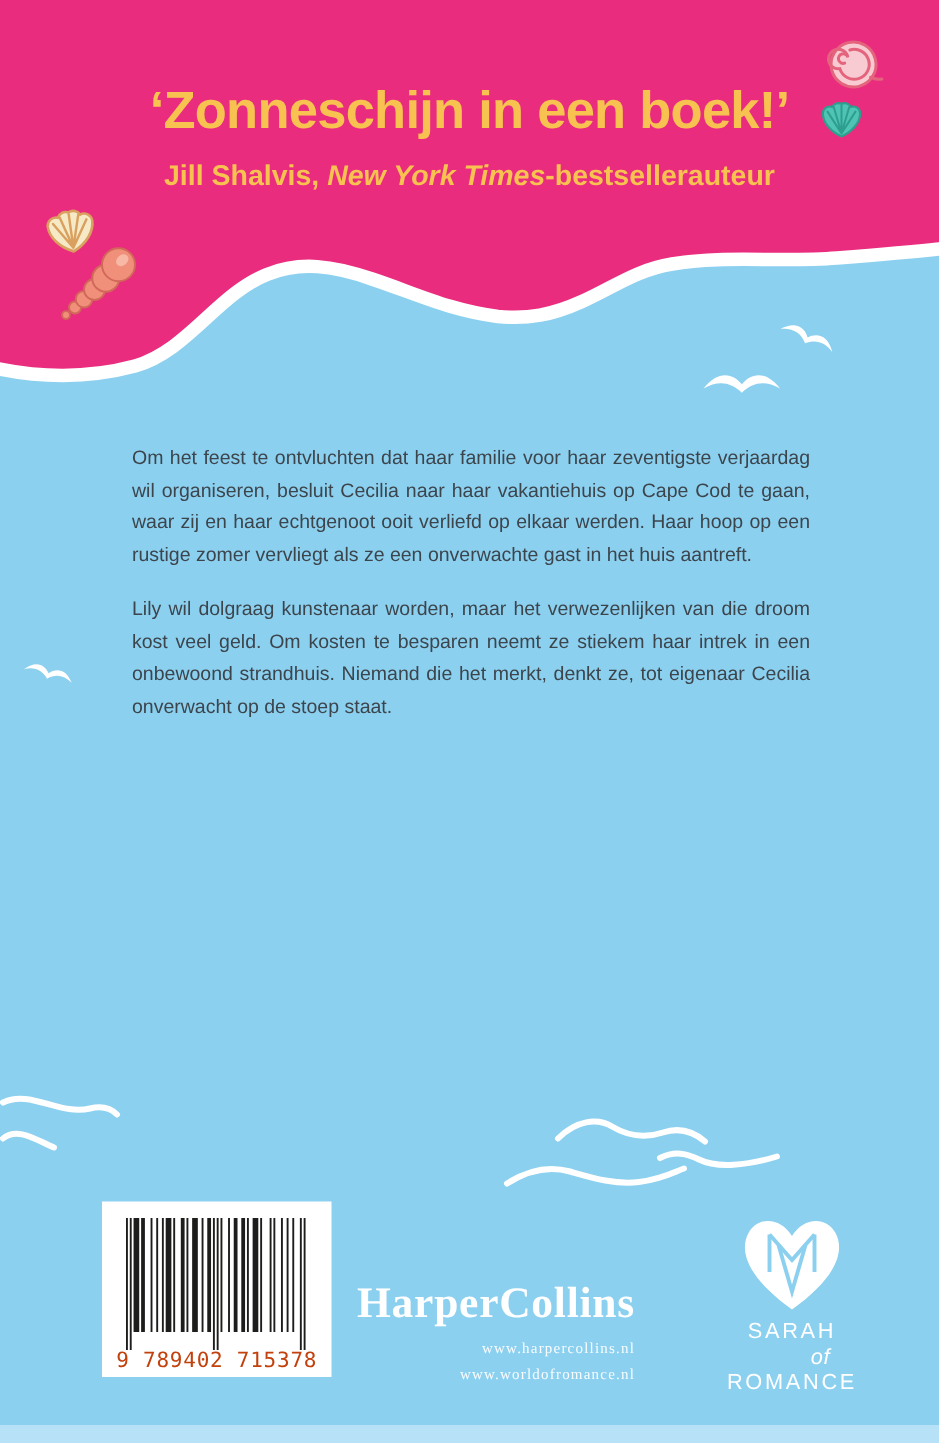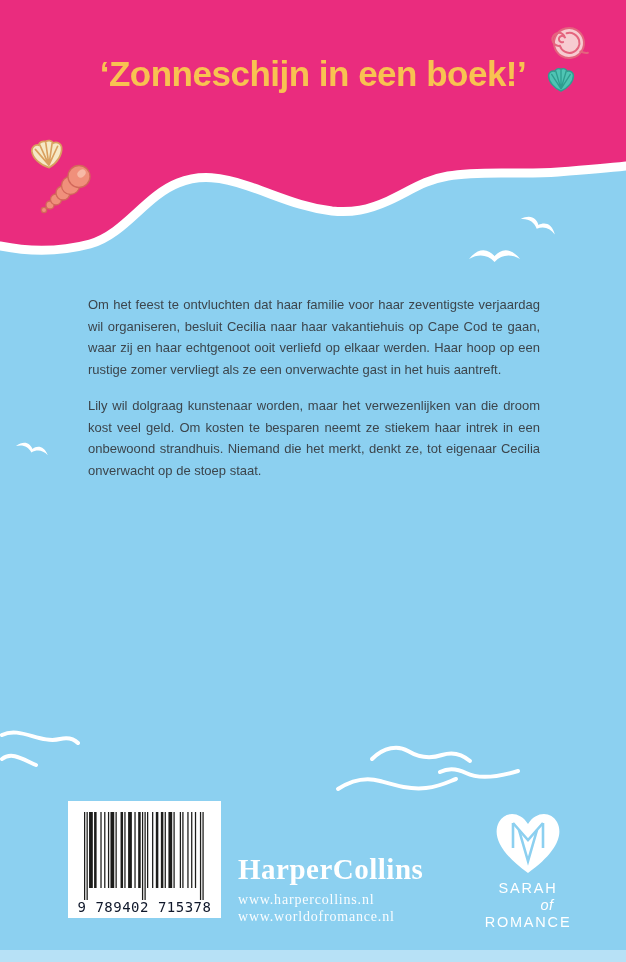--- a/index.html
+++ b/index.html
@@ -51,30 +51,30 @@
   .cream-body{fill:var(--shell_cream); stroke:var(--shell_cream_line); stroke-width:1.4;}
   .cream-line{fill:none; stroke:var(--shell_cream_line); stroke-width:1.3; stroke-linecap:round;}
   .salmon-body{fill:var(--shell_salmon); stroke:var(--shell_salmon_line); stroke-width:1.3;}
   
   .barcode-box{
     position:absolute; left:68px; top:801px; width:153px; height:117px; background:#fff;
   }
   .barcode-bars{position:absolute; left:16px; top:11px;}
   .barcode-number{
     position:absolute; bottom:3px; left:0; right:0; text-align:center;
-    font-family:"DejaVu Sans Mono", monospace; font-size:14px; color:#0f172a;
+    font-family:"DejaVu Sans Mono", monospace; font-size:14px; color:#c2410c;
     letter-spacing:0.5px; background:transparent;
   }
   .publisher{position:absolute; left:238px; top:853px; color:#fff;}
   .publisher-name{
     font-family:"Liberation Serif", serif; font-size:29px; letter-spacing:0.5px;font-weight:bold;
   }
   .publisher-urls{
-    font-family:"Liberation Serif", serif; font-size:14px; line-height:16.5px;
-    margin-top:6px; color:rgba(255,255,255,0.95); letter-spacing:0.8px;
+    font-family:"Liberation Serif", serif; font-size:10px; line-height:16.5px;
+    margin-top:6px; color:rgba(255,255,255,0.95); letter-spacing:0.8px;text-align:right;
   }
   .wor-logo{position:absolute; left:476px; top:802px; width:104px; text-align:center; color:#fff;}
   .wor-heart{margin:0 auto;}
   .heart-fill{fill:#fff;}
   .heart-m{fill:none; stroke:var(--blue); stroke-width:2.6; stroke-linejoin:miter;}
   .wor-line{font-size:14.5px; letter-spacing:1.8px; line-height:17px;}
   .wor-line .it{font-style:italic; text-transform:none; letter-spacing:0.5px;margin-left:38px;}
   .bottom-strip{position:absolute; left:0; bottom:0; width:100%; height:12px; background:var(--strip);}
 </style>
 </head>
@@ -86,20 +86,23 @@
     <path class="pink-fill" d="M0,0 L626,0 L626,166
       C608,168 584,170 558,172 C520,175 482,170 448,176 C424,180 410,191 388,201
       C368,210 352,213 332,211 C300,207 278,196 248,186 C222,177 200,174 178,183
       C145,196 125,234 90,244 C60,252 30,252 0,246 Z"></path>
     <path class="wave-stroke" d="M0,246 C30,252 60,252 90,244 C125,234 145,196 178,183
       C200,174 222,177 248,186 C278,196 300,207 332,211 C352,213 368,210 388,201
       C410,191 424,180 448,176 C482,170 520,175 558,172 C584,170 608,168 626,166"></path>
   </svg>
 
   <div class="quote">‘Zonneschijn in een boek!’</div>
+  <div class="attribution">
+    <span>Jill Shalvis, </span><span class="it">New York Times</span><span>-bestsellerauteur</span>
+  </div>
 
   <svg class="abs" style="left:547px; top:22px;" width="44" height="42" viewBox="0 0 44 42" aria-hidden="true">
     <g transform="rotate(-14 22 21)">
       <circle class="snail-body" cx="22" cy="21" r="15"></circle>
       <path class="snail-line" d="M22,21 m0,-10 a10,10 0 1 1 -9.5,10.5 a6.5,6.5 0 1 1 7,-6 a3.2,3.2 0 1 0 -3,3.2"></path>
       <path class="snail-line" d="M31,32 q4,3 7,3"></path>
     </g>
   </svg>
   <svg class="abs" style="left:545px; top:63px;" width="32" height="29" viewBox="0 0 30 28" aria-hidden="true">
     <path class="teal-body" d="M15,27 C8,24 3,18 3,12 A4.5,4.5 0 0 1 9,8 A4.5,4.5 0 0 1 15,6 A4.5,4.5 0 0 1 21,8 A4.5,4.5 0 0 1 27,12 C27,18 22,24 15,27 Z"></path>

